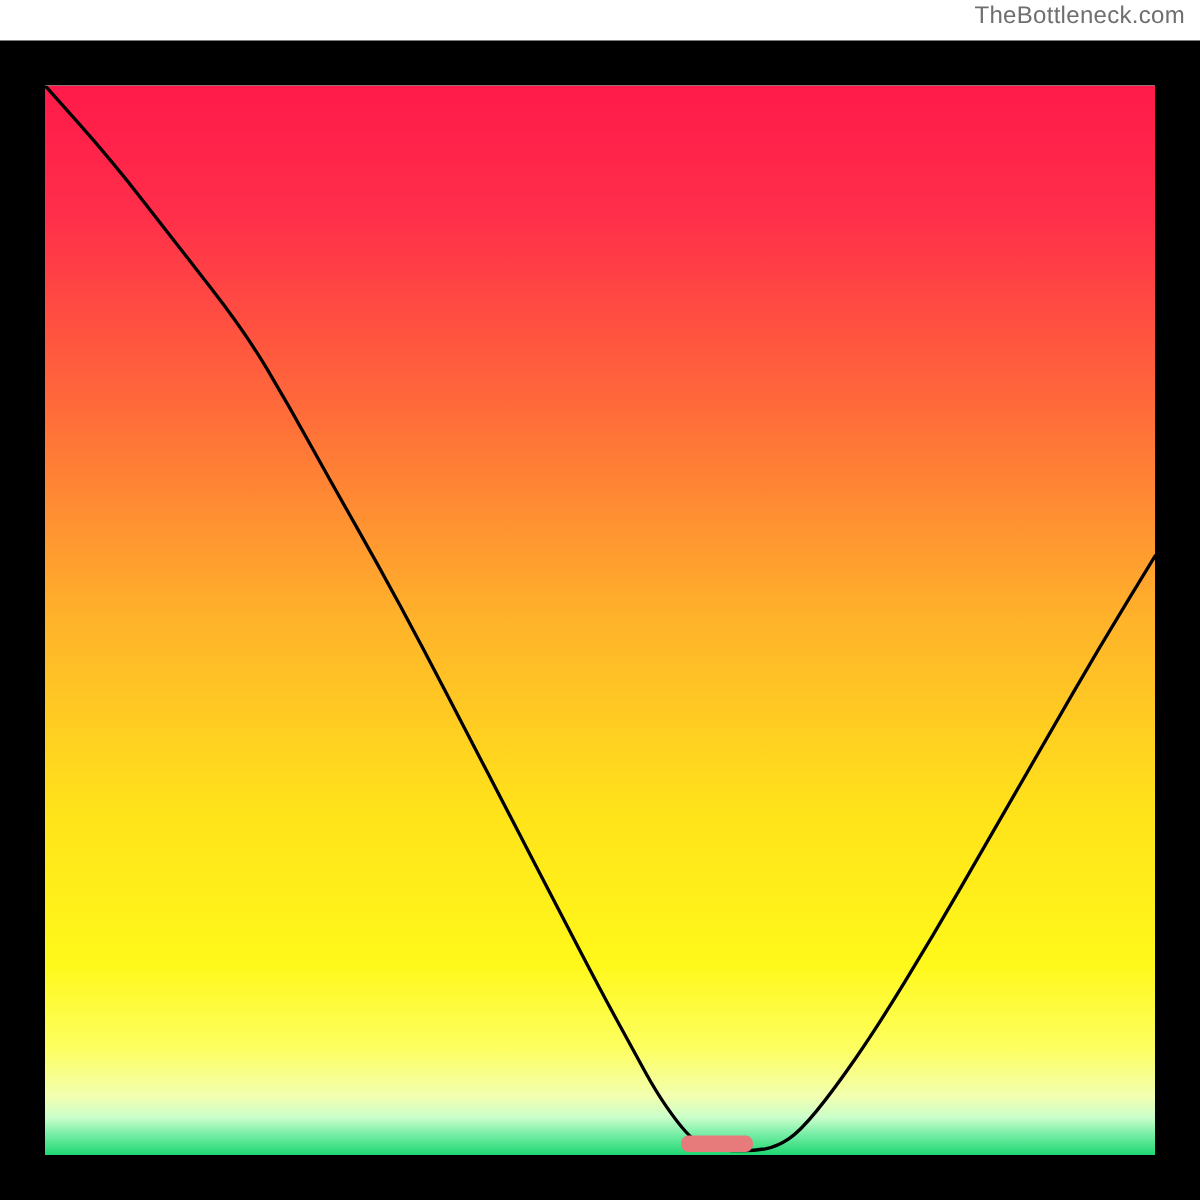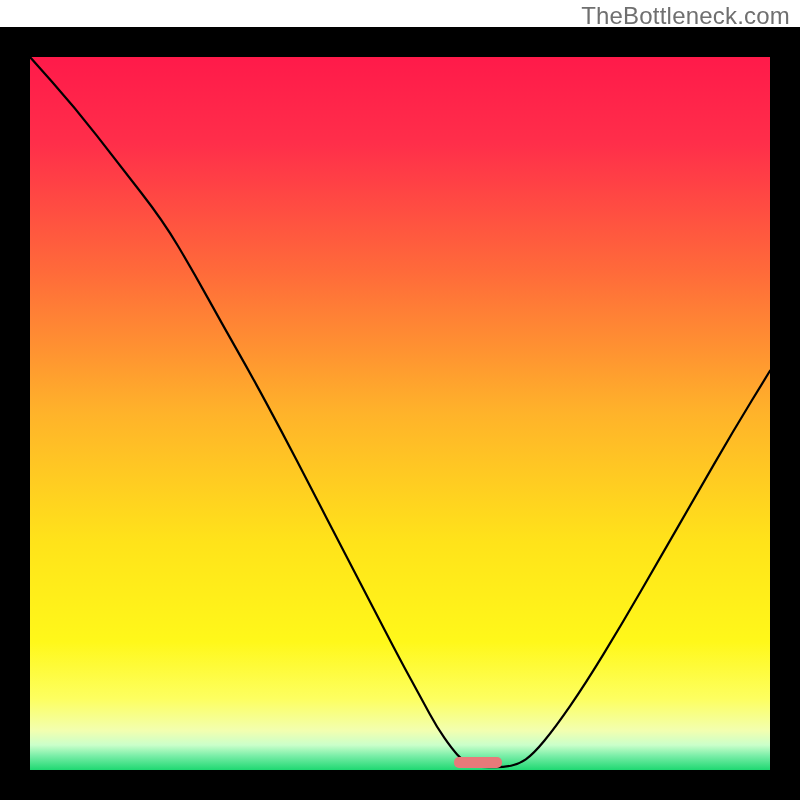--- a/index.html
+++ b/index.html
@@ -12,21 +12,21 @@
   }
   .frame {
     position: relative;
     width: 800px;
     height: 800px;
   }
   .watermark {
     position: absolute;
     top: 2px;
     right: 10px;
-    font-size: 24px;
+    font-size: 16px;
     font-weight: 500;
     color: #6f6f6f;
     letter-spacing: 0.2px;
     z-index: 5;
   }
   .plot-border {
     position: absolute;
     box-sizing: border-box;
     border: 30px solid #000;
   }

